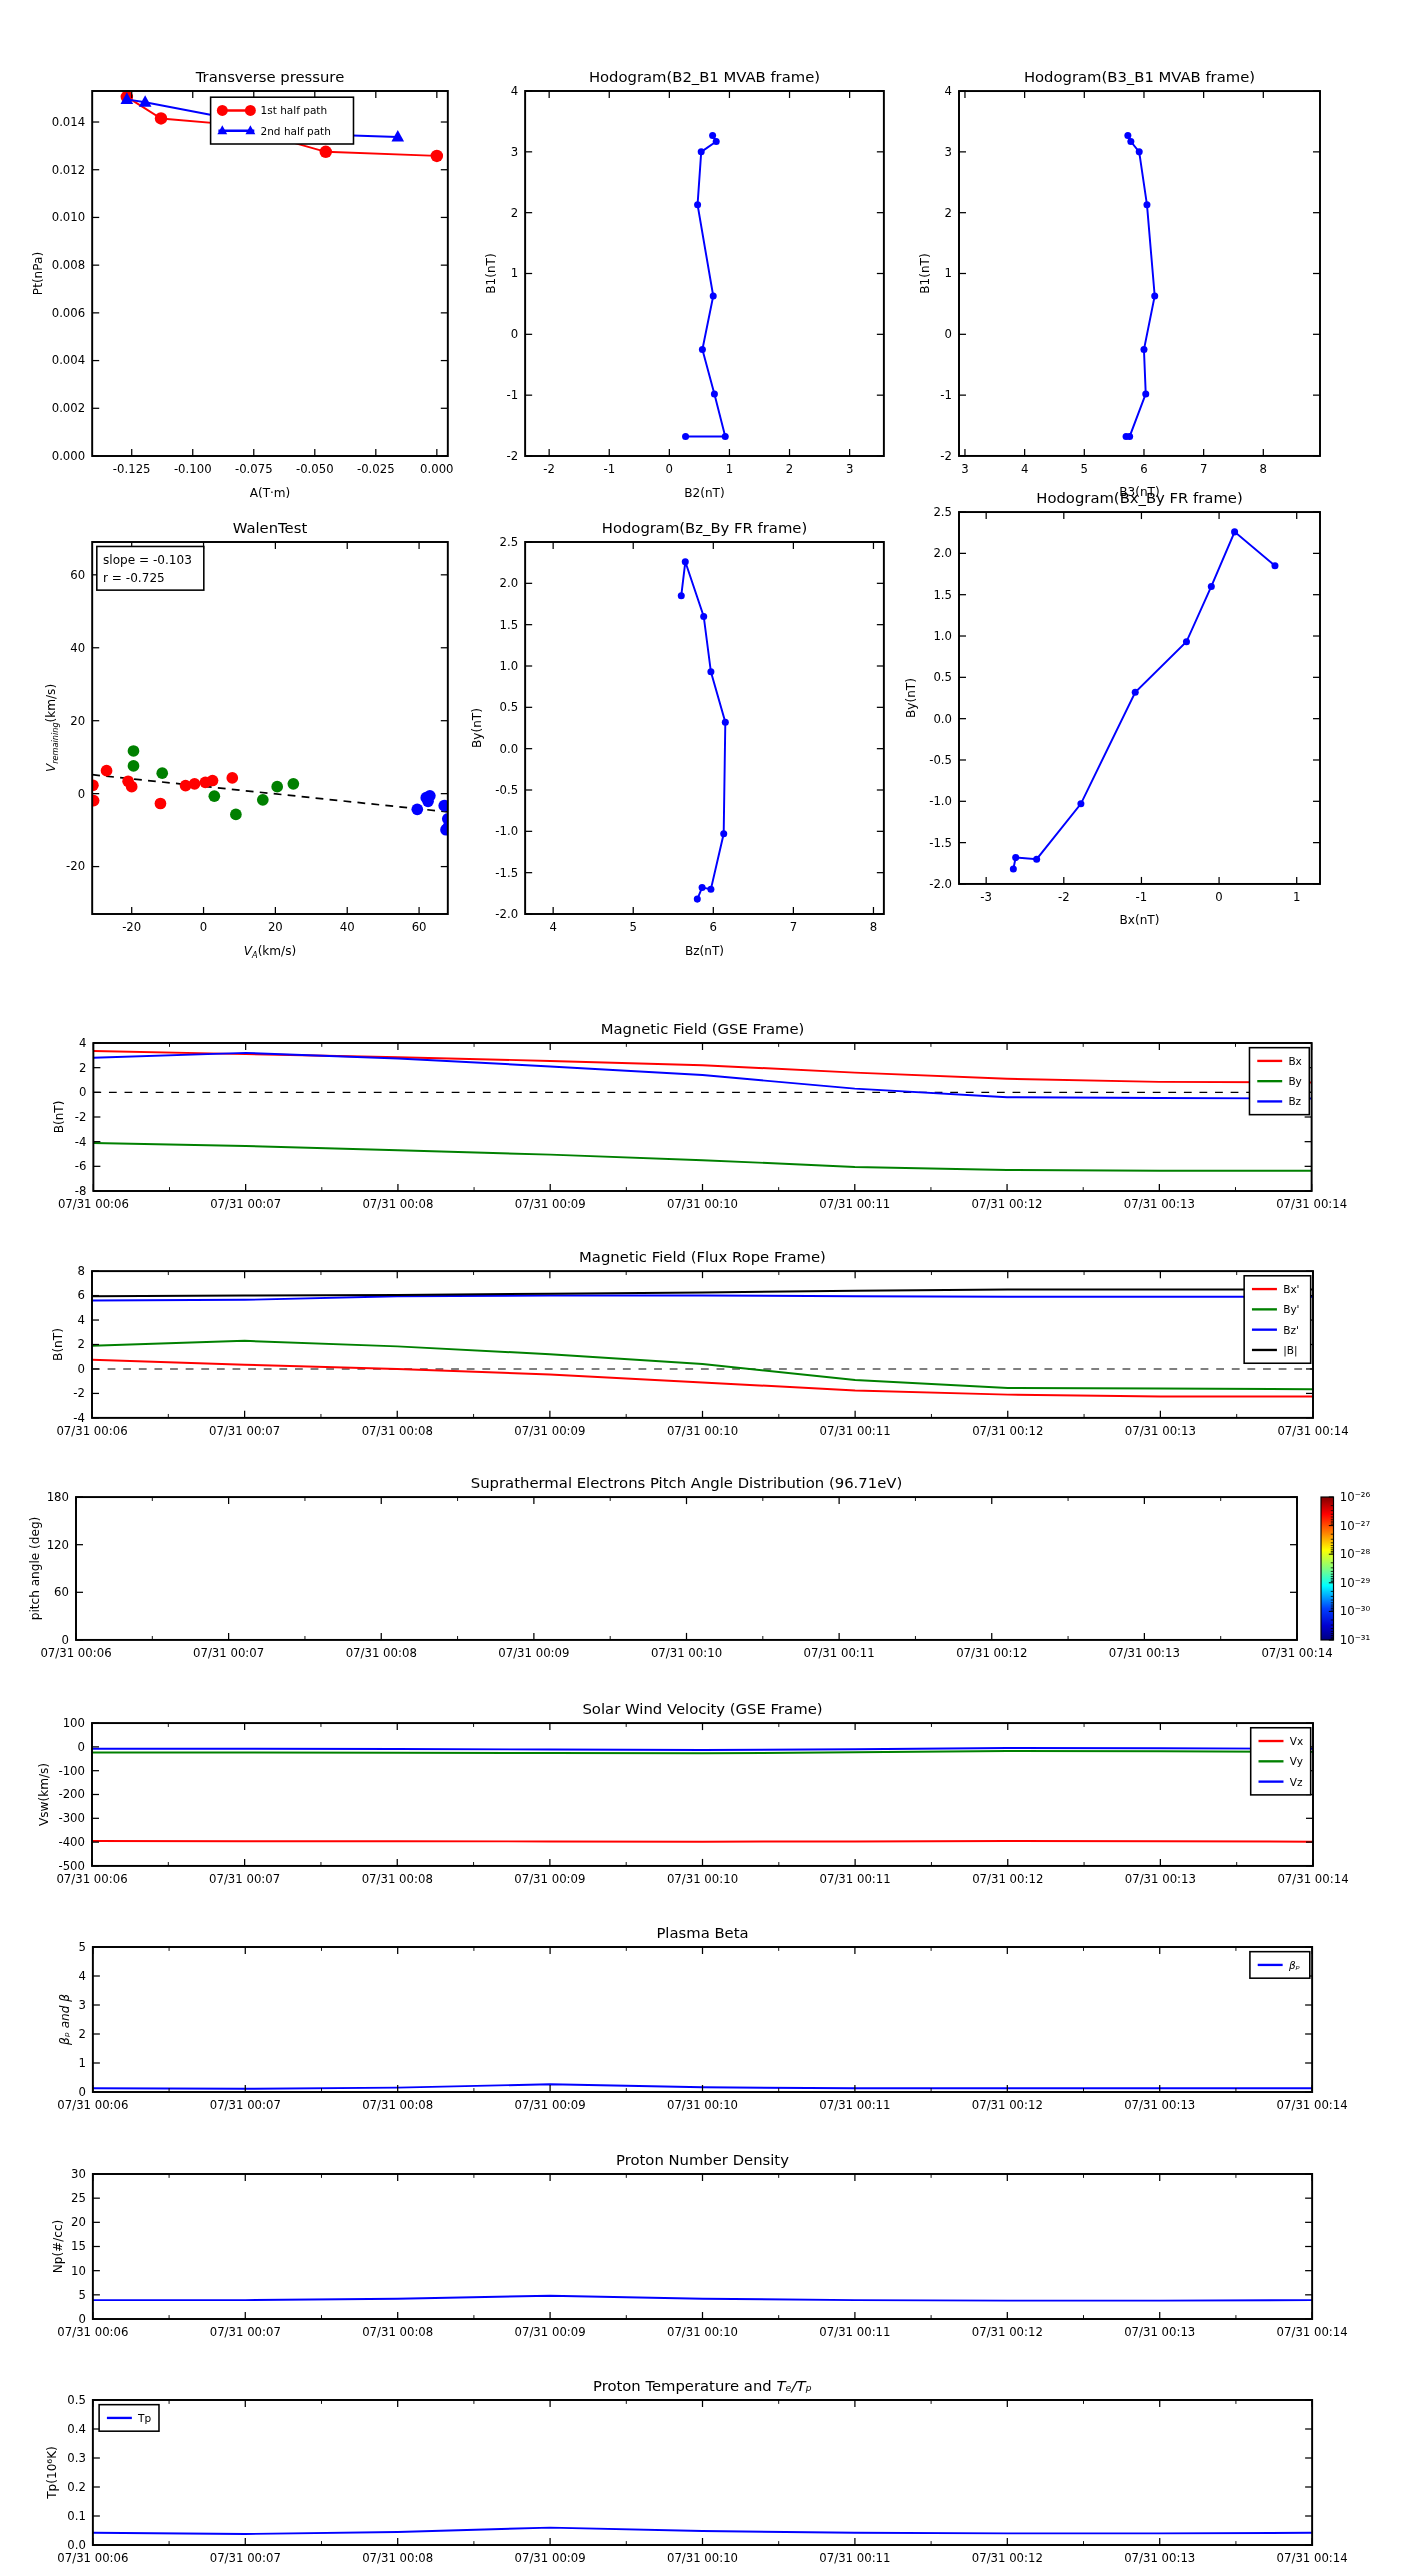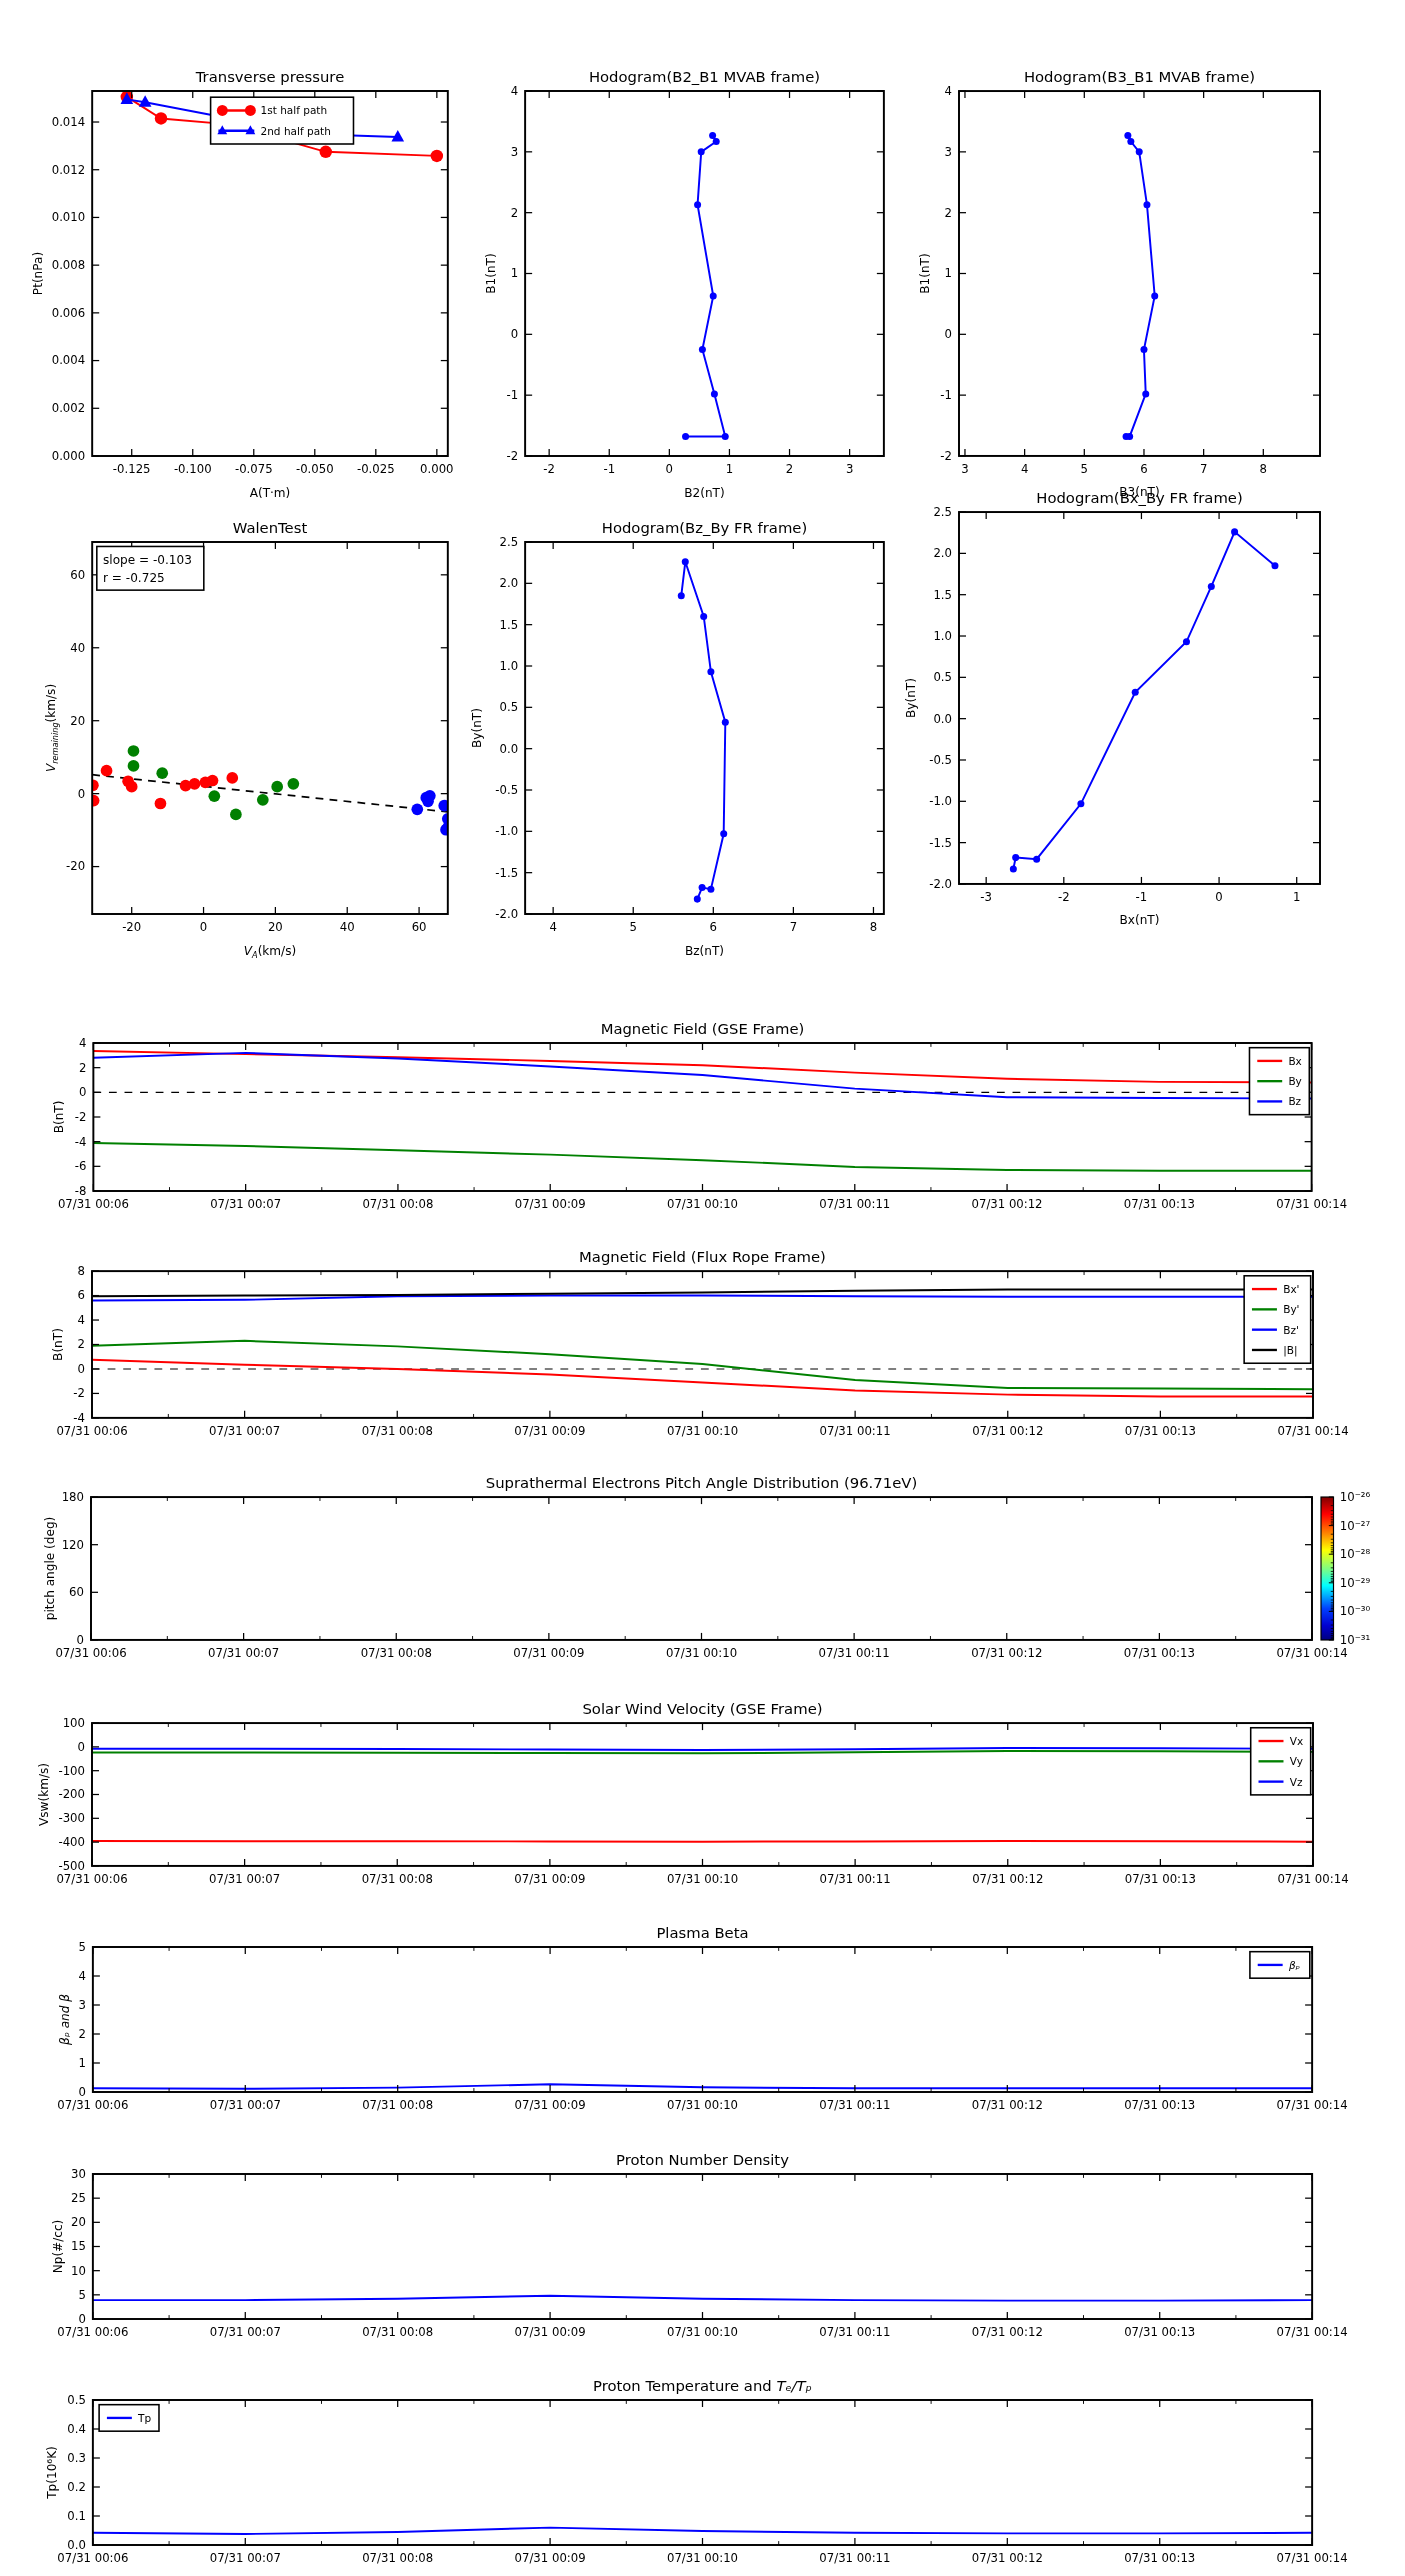--- a/index.html
+++ b/index.html
@@ -9,21 +9,21 @@
   svg{overflow:visible;display:block;}
   svg text{font-family:"DejaVu Sans", sans-serif;fill:#000;}
   #c-pressure {left:92px;top:67px;width:356px;height:365px}
   #c-hodo-b2b1{left:525px;top:67px;width:359px;height:365px}
   #c-hodo-b3b1{left:959px;top:67px;width:326px;height:365px}
   #c-walen    {left:92px;top:518px;width:388px;height:372px}
   #c-hodo-bzby{left:525px;top:518px;width:359px;height:268px}
   #c-hodo-bxby{left:959px;top:488px;width:361px;height:372px}
   #c-bgse {left:92px;top:1019px;width:1221px;height:148px}
   #c-bfr  {left:92px;top:1247px;width:1165px;height:147px}
-  #c-pitch{left:91px;top:1473px;width:1221px;height:143px}
+  #c-pitch{left:76px;top:1473px;width:1221px;height:143px}
   #c-vel  {left:92px;top:1699px;width:1221px;height:143px}
   #c-beta {left:92px;top:1923px;width:1221px;height:145px}
   #c-np   {left:92px;top:2150px;width:1221px;height:145px}
   #c-tp   {left:92px;top:2376px;width:1221px;height:164px}
   #c-cbar {left:1321px;top:1473px;width:12.5px;height:143px}
 </style>
 </head>
 <body>
 
 <div class="canvas">

